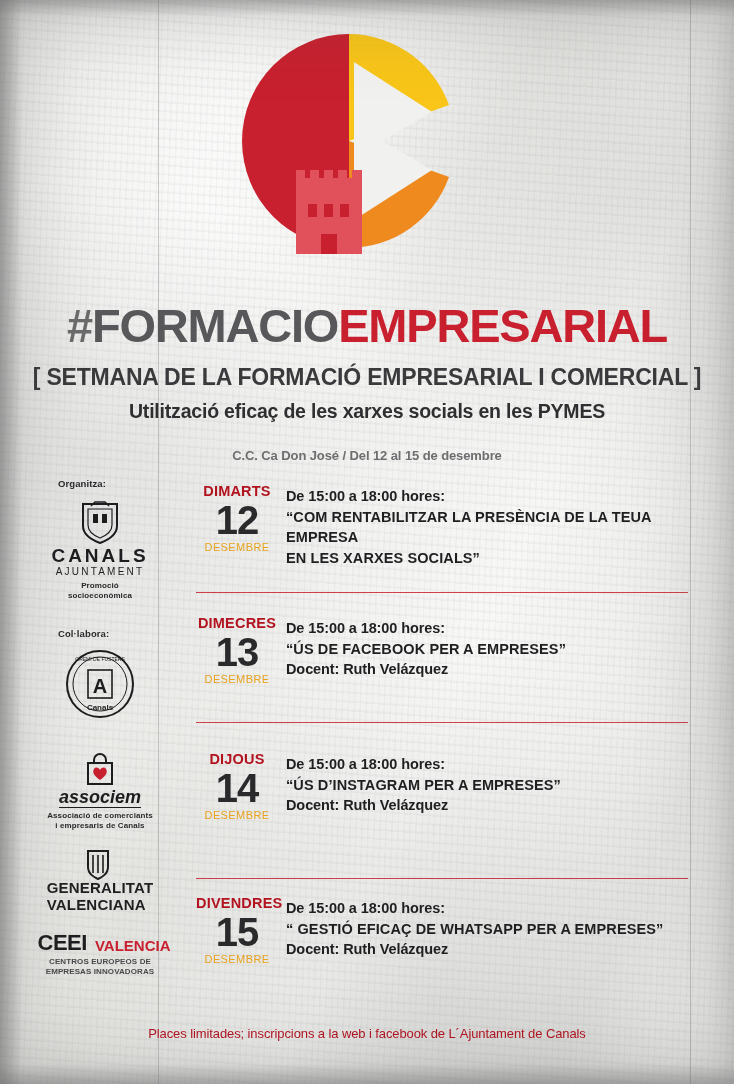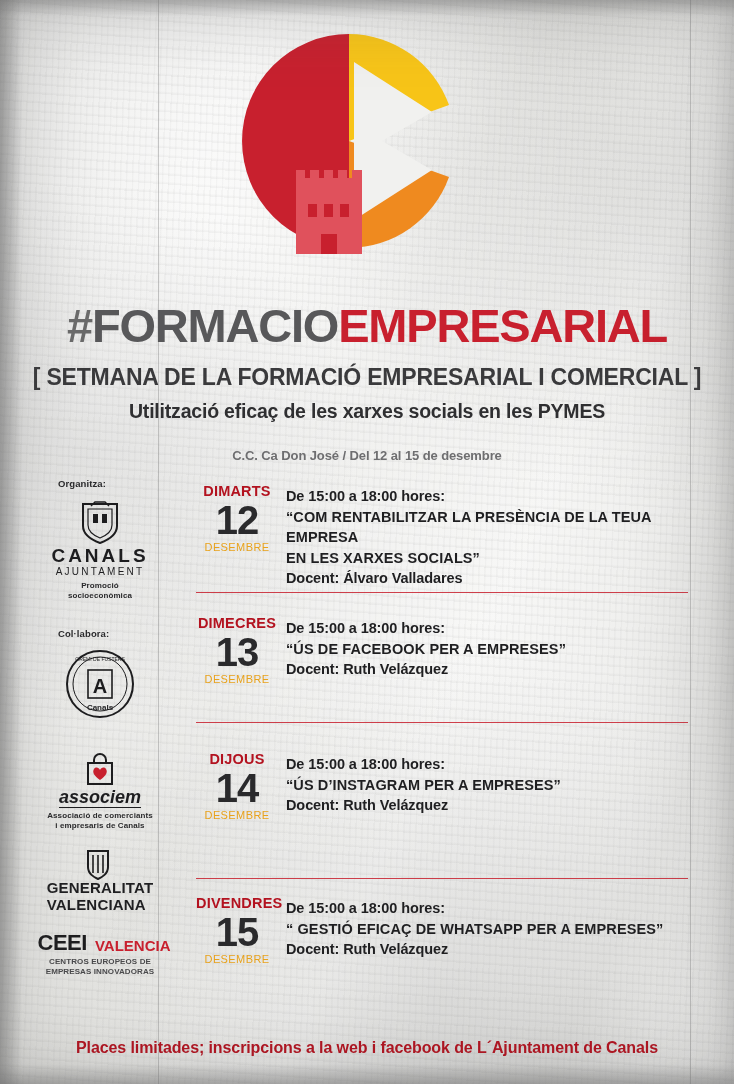--- a/index.html
+++ b/index.html
@@ -189,25 +189,24 @@
     height: 1px;
     background: #c8202e;
     width: 492px;
     opacity: 0.85;
   }
 
   .footer-note {
     position: absolute;
     top: 1026px; left: 0; width: 100%;
     text-align: center;
-    font-size: 16px;
-    font-weight: bold;
+    font-size: 13px;
+    font-weight: normal;
     color: #b3121f;
     letter-spacing: -0.1px;
-    margin-top: 13px;
   }
   .gv-text { font-size: 15px; font-weight: bold; color: #1f1f21; line-height: 1.12; letter-spacing: 0.2px; }
   .ceei-red { color: #c8202e; }
 </style>
 </head>
 <body>
 
 <div class="poster">
 
   <div class="grain"></div>
@@ -319,21 +318,20 @@
   <div class="day" style="top:484px;">
     <div class="day-left">
       <div class="day-name">DIMARTS</div>
       <div class="day-num">12</div>
       <div class="day-month">DESEMBRE</div>
     </div>
     <div class="day-body">
       <div class="ln">De 15:00 a 18:00 hores:</div>
       <div class="ln caps">“COM RENTABILITZAR LA PRESÈNCIA DE LA TEUA EMPRESA</div>
       <div class="ln caps">EN LES XARXES SOCIALS”</div>
-      <div class="ln">Docent: Álvaro Valladares</div>
     </div>
   </div>
   <div class="rule" style="top:592px;"></div>
 
   <div class="day" style="top:616px;">
     <div class="day-left">
       <div class="day-name">DIMECRES</div>
       <div class="day-num">13</div>
       <div class="day-month">DESEMBRE</div>
     </div>

